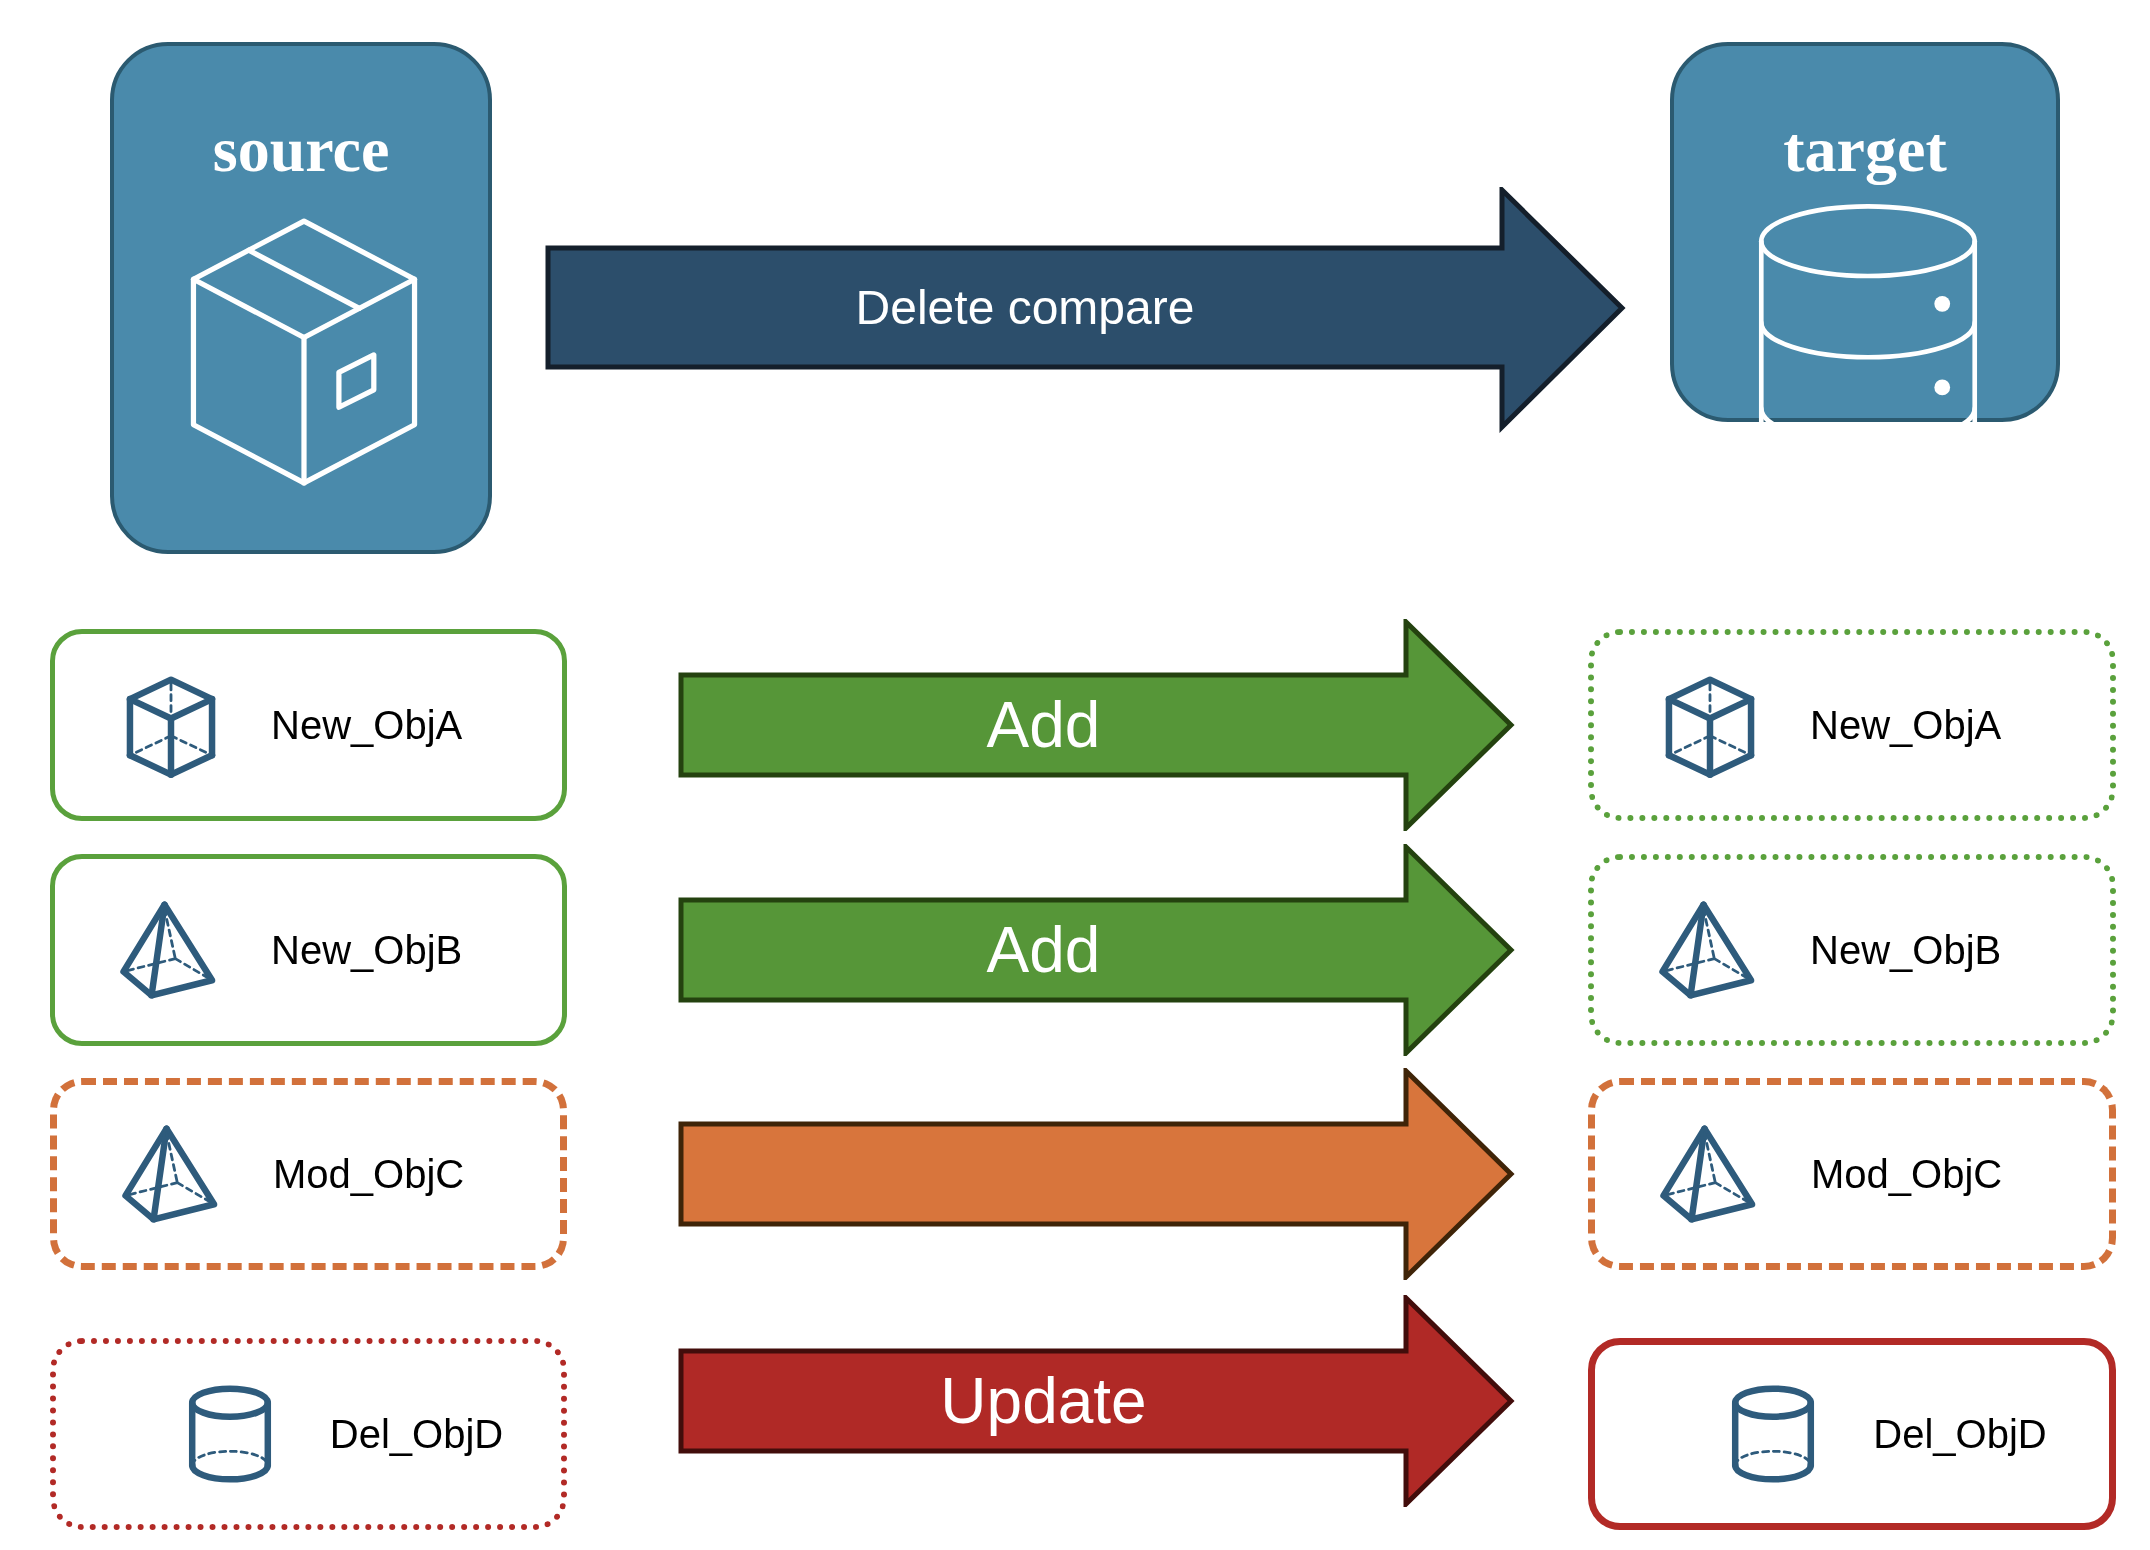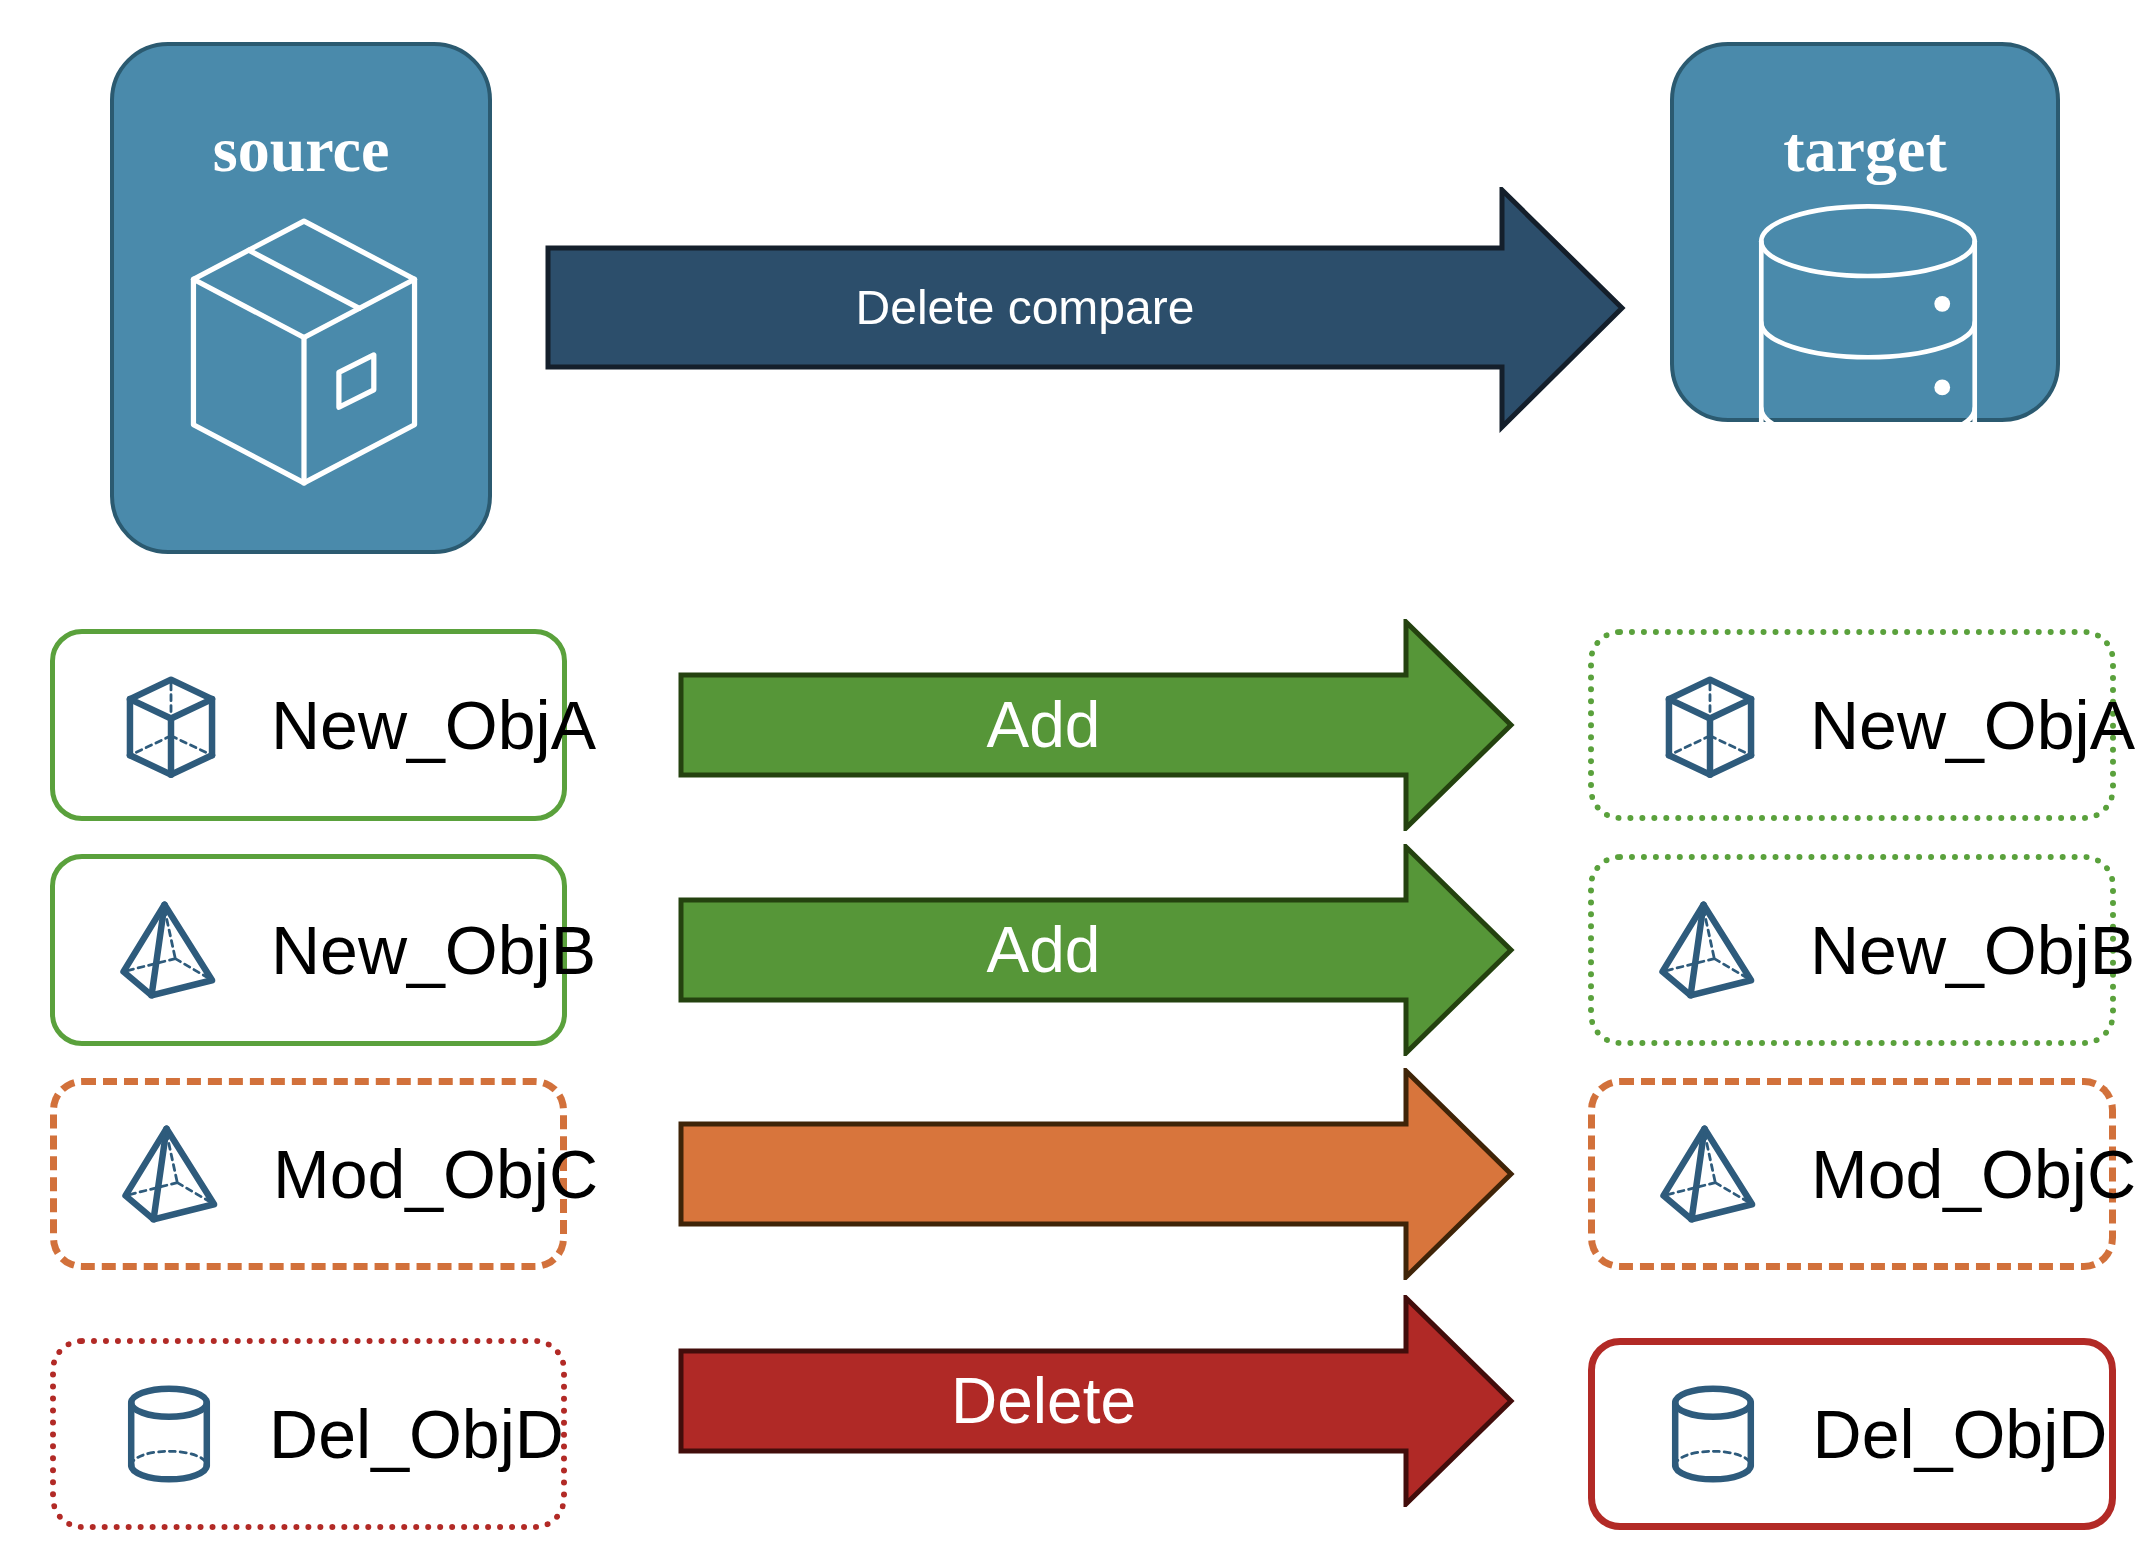--- a/index.html
+++ b/index.html
@@ -55,21 +55,21 @@
   .b-green-solid{border:5px solid var(--green);}
   .b-green-dotted{border:6px dotted var(--green);}
   .b-orange-dashed{border:7px dashed var(--orange);}
   .b-red-dotted{border:6px dotted var(--red);}
   .b-red-solid{border:7px solid var(--red);}
   .row-1{top:629px;}
   .row-2{top:854px;}
   .row-3{top:1078px;}
   .row-4{top:1338px;justify-content:center;}
   .card-icon{flex:0 0 auto;margin-left:62px;width:108px;height:108px;}
-  .card-label{margin-left:46px;font-size:68px;color:#000000;white-space:nowrap;}
+  .card-label{margin-left:46px;font-size:40px;color:#000000;white-space:nowrap;}
 
   .obj-stroke{stroke:var(--icon-blue);fill:none;stroke-linejoin:round;stroke-linecap:round;}
   .obj-solid{stroke-width:6;}
   .obj-dash{stroke-width:2.6;stroke-dasharray:5.5 4.5;}
   .white-stroke{stroke:#ffffff;fill:none;stroke-linejoin:round;stroke-linecap:round;}
 </style>
 </head>
 <body>
 
 <div class="canvas">
@@ -234,21 +234,21 @@
       <g class="obj-stroke obj-dash">
         <path d="M15 79 A35 13 0 0 1 85 79"></path>
       </g>
     </svg>
     <span class="card-label">Del_ObjD</span>
   </div>
   <div class="arrow arrow-red" style="left:678px;top:1295px;">
     <svg width="838" height="212" viewBox="0 0 838 212">
       <polygon points="3,56 728,56 728,3 833,106 728,209 728,156 3,156"></polygon>
     </svg>
-    <div class="arrow-label row-arrow-label">Delete</div>
+    <div class="arrow-label row-arrow-label">Update</div>
   </div>
   <div class="card card-right row-4 b-red-solid">
     <svg class="card-icon" viewBox="0 0 100 100">
       <g class="obj-stroke obj-solid">
         <ellipse cx="50" cy="21" rx="35" ry="13"></ellipse>
         <path d="M15 21 L15 79"></path>
           <path d="M85 21 L85 79"></path>
         <path d="M15 79 A35 13 0 0 0 85 79"></path>
       </g>
       <g class="obj-stroke obj-dash">

